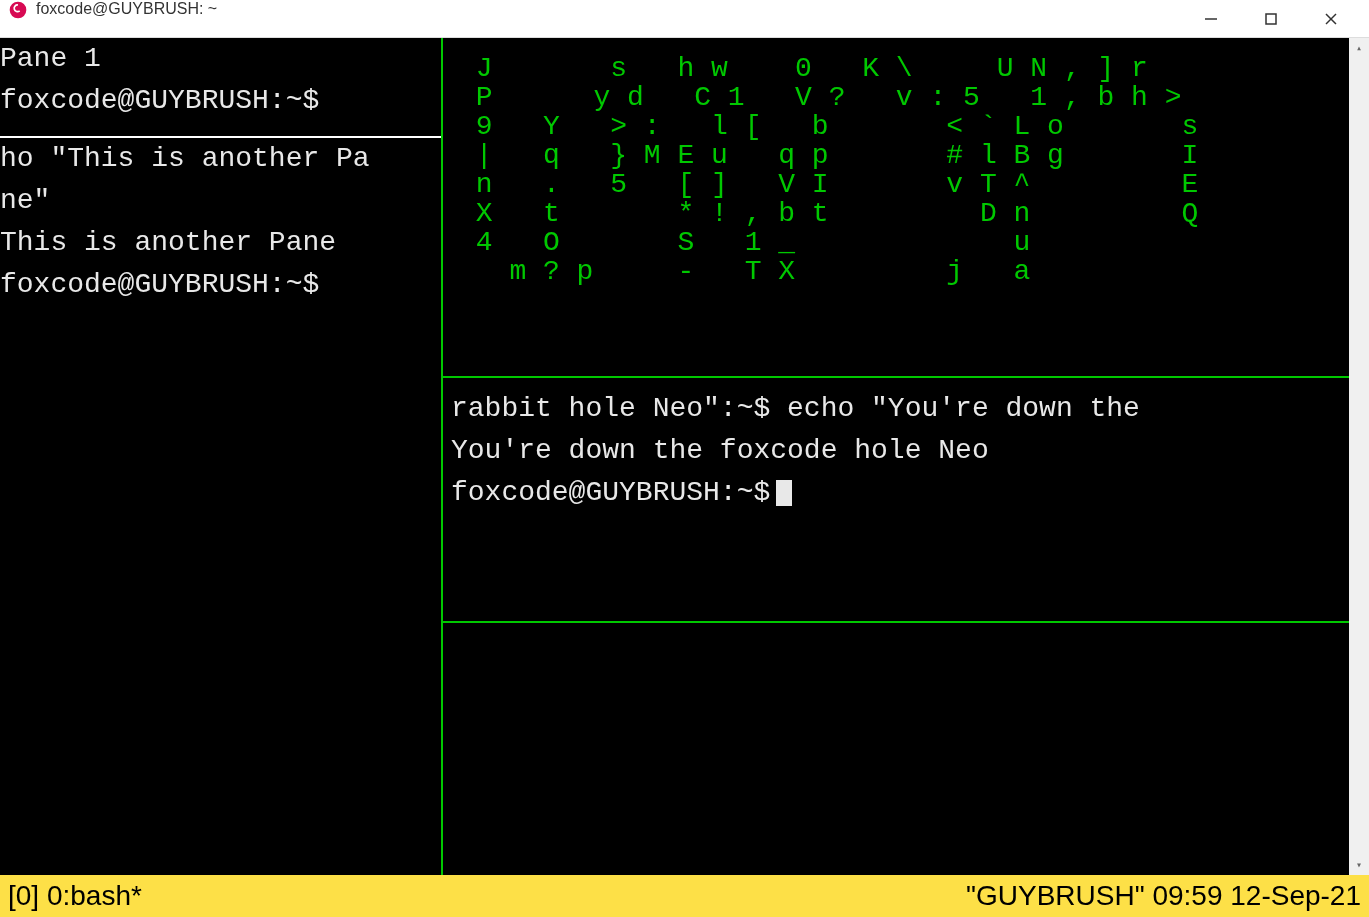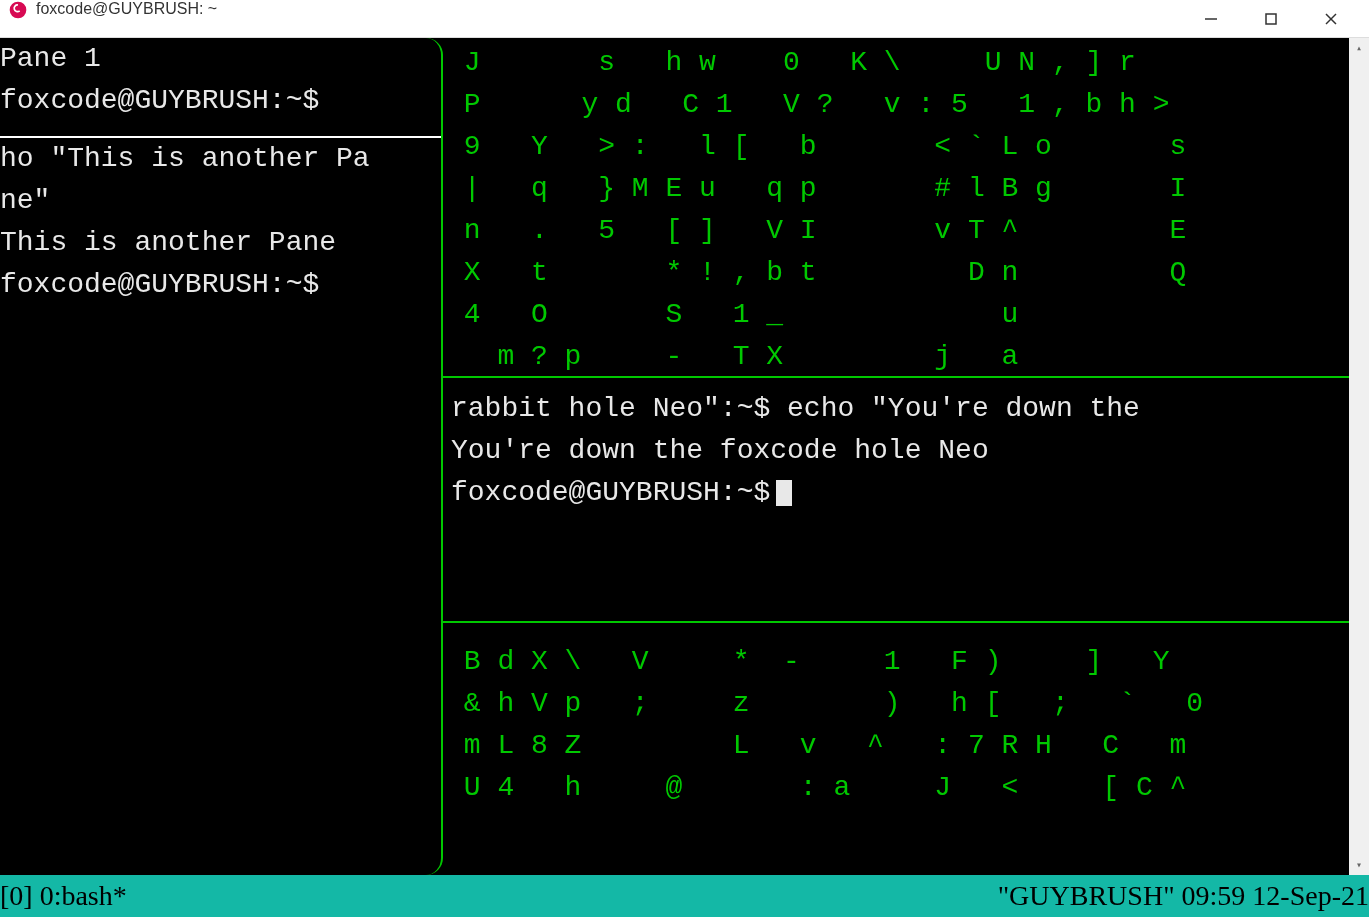--- a/index.html
+++ b/index.html
@@ -53,21 +53,20 @@
     flex: 1;
     display: flex;
     background: #000;
     position: relative;
   }
   .left-col {
     width: 443px;
     display: flex;
     flex-direction: column;
     border-right: 2px solid #00c800;
-    border-radius: 17px;
   }
   .pane {
     color: #e8e8e8;
     font-size: 28px;
     line-height: 42px;
     white-space: pre;
     padding: 0;
     overflow: hidden;
   }
   .pane-top-left {
@@ -78,51 +77,51 @@
     flex: 1;
   }
   .right-col {
     flex: 1;
     display: flex;
     flex-direction: column;
   }
   .matrix-pane {
     color: #00c800;
     font-size: 28px;
-    line-height: 42px;
+    line-height: 29px;
     white-space: pre;
     overflow: hidden;
-    padding: 4px;
+    padding: 16px;
   }
   .matrix-top {
     height: 340px;
     border-bottom: 2px solid #00c800;
   }
   .middle-pane {
     height: 245px;
     color: #e8e8e8;
     font-size: 28px;
     line-height: 42px;
     white-space: pre;
     padding: 10px 0 0 8px;
     border-bottom: 2px solid #00c800;
   }
   .matrix-bottom {
     flex: 1;
     padding-top: 18px;
   }
   .statusbar {
     height: 42px;
-    background: #14b8a6;
+    background: #fde047;
     color: #000;
     font-size: 28px;
     line-height: 42px;
     display: flex;
-    padding: 0 0;
-    font-family: Liberation Serif, serif;
+    padding: 0 8px;
+    font-family: Liberation Sans, sans-serif;
   }
   .status-left { flex: 1; }
   .status-right { text-align: right; }
   .cursor {
     display: inline-block;
     width: 16px;
     height: 26px;
     background: #e8e8e8;
     vertical-align: middle;
     margin-left: 6px;
@@ -193,24 +192,20 @@
  P      y d   C 1   V ?   v : 5   1 , b h &gt;
  9   Y   &gt; :   l [   b       &lt; ` L o       s
  |   q   } M E u   q p       # l B g       I
  n   .   5   [ ]   V I       v T ^         E
  X   t       * ! , b t         D n         Q
  4   O       S   1 _             u
    m ? p     -   T X         j   a</div>
     <div class="middle-pane"><span>rabbit hole Neo":~$ echo "You're down the</span>
 <span>You're down the foxcode hole Neo</span>
 <span>foxcode@GUYBRUSH:~$</span><span class="cursor"></span></div>
-    <div class="matrix-pane matrix-bottom"> B d X \   V     *  -     1   F )     ]   Y
- &amp; h V p   ;     z        )   h [   ;   `   0
- m L 8 Z         L   v   ^   : 7 R H   C   m
- U 4   h     @       : a     J   &lt;     [ C ^</div>
   </div>
   <div class="scrollbar">
     <div class="scroll-arrow scroll-up">▴</div>
     <div class="scroll-arrow scroll-down">▾</div>
   </div>
 </div>
 
 <div class="statusbar">
   <span class="status-left">[0] 0:bash*</span>
   <span class="status-right">"GUYBRUSH" 09:59 12-Sep-21</span>

